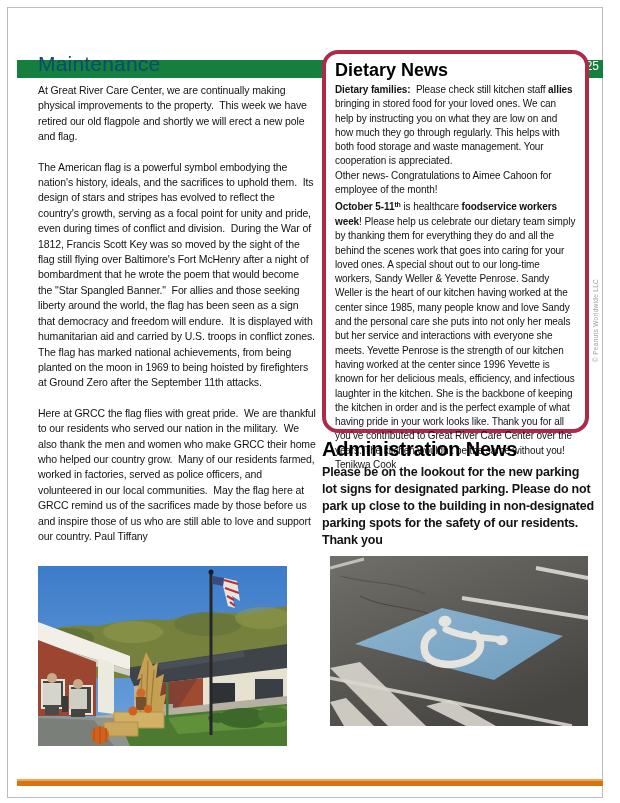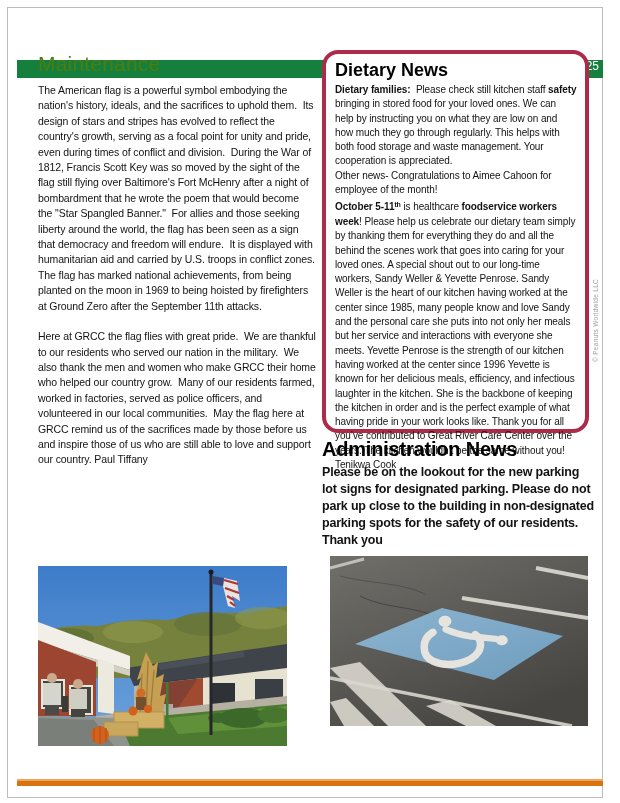--- a/index.html
+++ b/index.html
@@ -4,21 +4,21 @@
 <style>
   * { margin:0; padding:0; box-sizing:border-box; }
   body { background:#ffffff; font-family:"Liberation Sans", sans-serif; }
   .canvas { position:relative; width:620px; height:803px; background:#ffffff; overflow:hidden; }
   .page-border { position:absolute; left:7px; top:7px; width:596px; height:791px; border:1px solid #bcbcbc; }
   .header-bar { position:absolute; left:17px; top:33px; width:586px; height:18px; background:#d9730f; }
   .header-date { position:absolute; right:4px; top:-3px; color:#ffffff; font-size:12px; line-height:18px; }
   .footer-bar { position:absolute; left:17px; top:779px; width:586px; height:7px; background:#d9730f; border-top:2px solid #f0a45c; }
 
   .m-col { position:absolute; left:38px; top:52px; width:278px; }
-  .m-title { font-size:21px; font-weight:400; color:#4d7c0f; margin-bottom:7px; letter-spacing:.2px; }
+  .m-title { font-size:21px; font-weight:400; color:#0c4a6e; margin-bottom:7px; letter-spacing:.2px; }
   .m-col p { font-size:10.5px; line-height:15.4px; color:#121212; letter-spacing:-0.1px;
              white-space:pre-wrap; margin-bottom:15px; }
 
   .diet-box { position:absolute; left:322px; top:50px; width:267px; height:383px; background:#ffffff;
               border:4px solid #a16207; border-radius:16px; padding:5px 8px 0 9px; }
   .diet-title { font-size:18px; font-weight:bold; color:#000; margin:1px 0 2px; }
   .diet-body { font-size:10px; line-height:14.3px; color:#121212; letter-spacing:-0.1px; white-space:pre-wrap; }
   .diet-body sup { font-size:7px; vertical-align:super; }
   .photo-credit { position:absolute; left:592px; top:362px; width:105px; height:10px;
                   transform:rotate(-90deg); transform-origin:top left;
@@ -37,27 +37,28 @@
 
 <div class="canvas">
   <div class="page-border"></div>
 
   <div class="header-bar" style="background-color: #15803d; margin-top: 27px;">
     <span class="header-date">October 2025</span>
   </div>
 
   <div class="m-col">
     <div class="m-title">Maintenance</div>
+    <p>At Great River Care Center, we are continually making physical improvements to the property.  This week we have retired our old flagpole and shortly we will erect a new pole and flag.</p>
     <p>The American flag is a powerful symbol embodying the nation's history, ideals, and the sacrifices to uphold them.  Its design of stars and stripes has evolved to reflect the country's growth, serving as a focal point for unity and pride, even during times of conflict and division.  During the War of 1812, Francis Scott Key was so moved by the sight of the flag still flying over Baltimore's Fort McHenry after a night of bombardment that he wrote the poem that would become the "Star Spangled Banner."  For allies and those seeking liberty around the world, the flag has been seen as a sign that democracy and freedom will endure.  It is displayed with humanitarian aid and carried by U.S. troops in conflict zones.  The flag has marked national achievements, from being planted on the moon in 1969 to being hoisted by firefighters at Ground Zero after the September 11th attacks.</p>
     <p>Here at GRCC the flag flies with great pride.  We are thankful to our residents who served our nation in the military.  We also thank the men and women who make GRCC their home who helped our country grow.  Many of our residents farmed, worked in factories, served as police officers, and volunteered in our local communities.  May the flag here at GRCC remind us of the sacrifices made by those before us and inspire those of us who are still able to love and support our country. Paul Tiffany</p>
   </div>
 
   <div class="diet-box" style="border-color: rgb(174, 42, 73);">
     <div class="diet-title">Dietary News</div>
-    <div class="diet-body"><b>Dietary families:</b><span>  Please check still kitchen staff </span><b>safety</b><span> bringing in stored food for your loved ones. We can help by instructing you on what they are low on and how much they go through regularly. This helps with both food storage and waste management. Your cooperation is appreciated.
+    <div class="diet-body"><b>Dietary families:</b><span>  Please check still kitchen staff </span><b>allies</b><span> bringing in stored food for your loved ones. We can help by instructing you on what they are low on and how much they go through regularly. This helps with both food storage and waste management. Your cooperation is appreciated.
 Other news- Congratulations to Aimee Cahoon for employee of the month!
 </span><b>October 5-11</b><b><sup>th</sup></b><span> is healthcare </span><b>foodservice workers week</b><span>! Please help us celebrate our dietary team simply by thanking them for everything they do and all the behind the scenes work that goes into caring for your loved ones. A special shout out to our long-time workers, Sandy Weller &amp; Yevette Penrose. Sandy Weller is the heart of our kitchen having worked at the center since 1985, many people know and love Sandy and the personal care she puts into not only her meals but her service and interactions with everyone she meets. Yevette Penrose is the strength of our kitchen having worked at the center since 1996 Yevette is known for her delicious meals, efficiency, and infectious laughter in the kitchen. She is the backbone of keeping the kitchen in order and is the perfect example of what having pride in your work looks like. Thank you for all you’ve contributed to Great River Care Center over the years. The kitchen wouldn’t be the same without you! Tenikwa Cook</span></div>
   </div>
   <div class="photo-credit">© Peanuts Worldwide LLC</div>
 
   <div class="admin-col">
     <div class="admin-title">Administration News</div>
     <p>Please be on the lookout for the new parking lot signs for designated parking. Please do not park up close to the building in non-designated parking spots for the safety of our residents. Thank you</p>
   </div>
 

